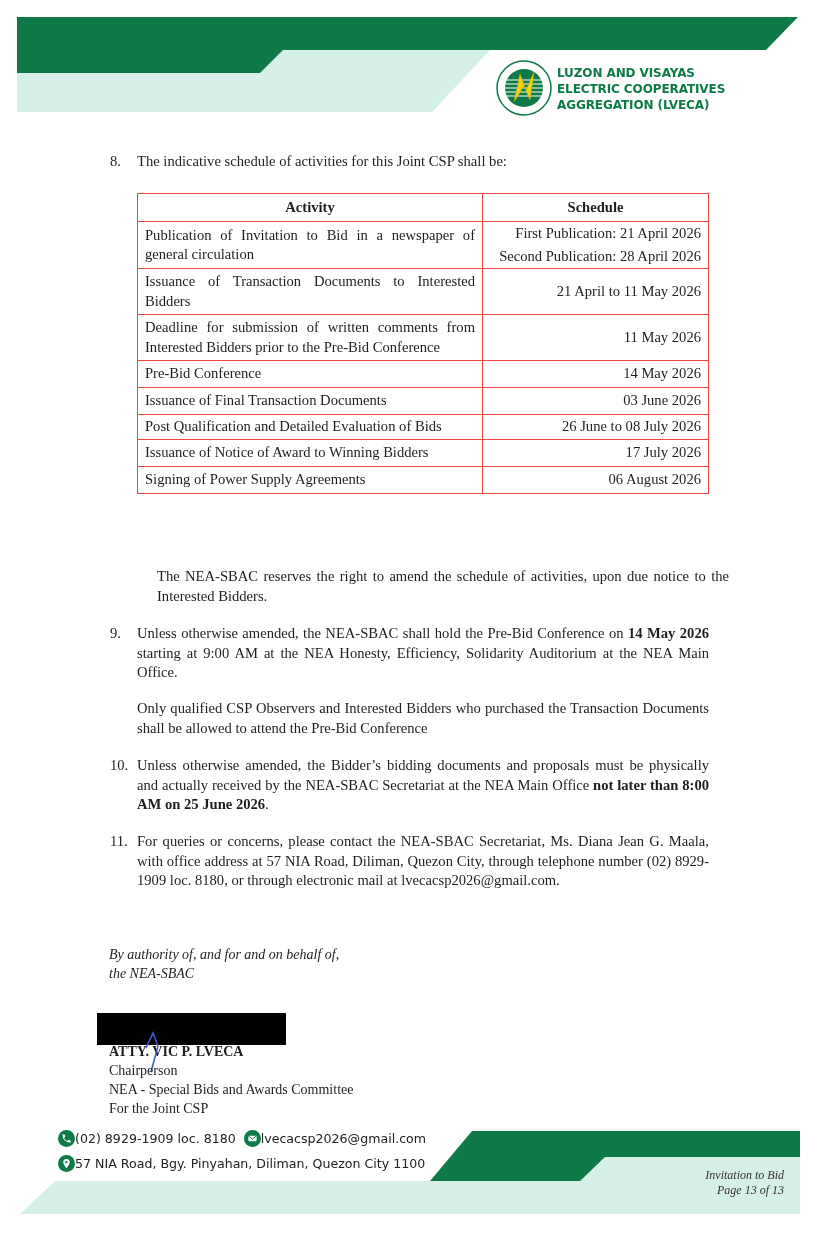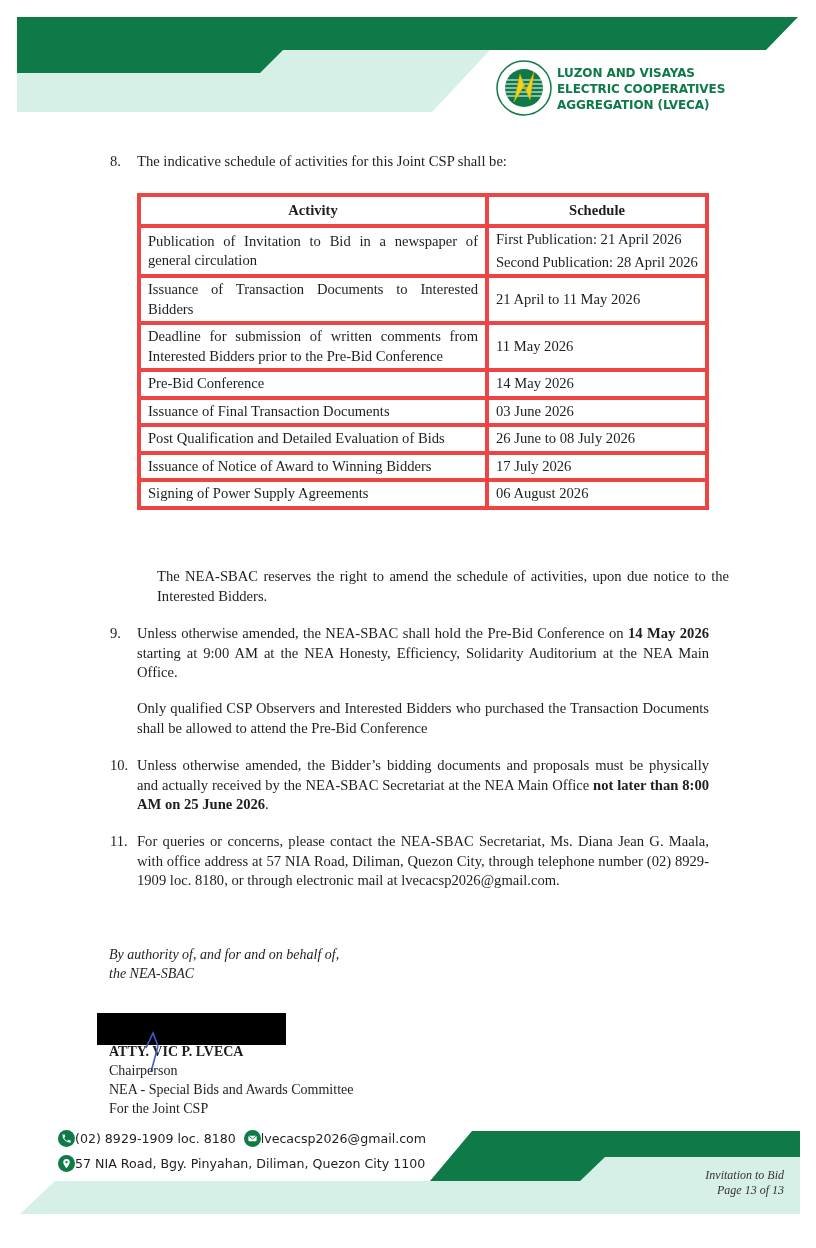--- a/index.html
+++ b/index.html
@@ -7,24 +7,24 @@
          font-family: "Liberation Serif", serif; color: #1e1e1e; }
   .abs { position: absolute; }
   svg.band { position: absolute; left: 0; top: 0; }
   .brand { position: absolute; left: 557px; top: 65px; font-family: "DejaVu Sans", sans-serif;
            font-weight: bold; font-size: 12px; line-height: 16px; color: #0d7a48; letter-spacing: -0.1px; }
   .logo { position: absolute; left: 496px; top: 60px; width: 56px; height: 56px; }
   .p { position: absolute; font-size: 14.6px; line-height: 19.5px; text-align: justify; }
   .num { position: absolute; font-size: 14.6px; line-height: 19.5px; }
   table.sched { position: absolute; left: 137px; top: 193px; width: 572px; border-collapse: collapse;
                 font-size: 14.6px; }
-  table.sched td, table.sched th { border: 4px solid #ef4444; padding: 2px 7px; line-height: 19.5px; vertical-align: middle; }
+  table.sched td, table.sched th { border: 1px solid #ef4444; padding: 2px 7px; line-height: 19.5px; vertical-align: middle; }
   table.sched th { font-weight: bold; text-align: center; height: 23px; }
   table.sched td.act { width: 330px; text-align: justify; }
-  table.sched td.sch { text-align: left; }
+  table.sched td.sch { text-align: right; }
   .sig { position: absolute; left: 109px; font-size: 14px; line-height: 19.5px; }
   .redact { position: absolute; left: 97px; top: 1013px; width: 189px; height: 32px; background: #000; }
   .contact { position: absolute; font-family: "DejaVu Sans", sans-serif; font-size: 12.6px; color: #222; display: flex; align-items: center; }
   .ic { width: 17px; height: 17px; border-radius: 50%; background: #0d7a48; display: inline-flex; align-items: center; justify-content: center; }
   .pageinfo { position: absolute; right: 32px; top: 1168px; text-align: right; font-style: italic; font-size: 12px; line-height: 15px; color: #333; }
 </style>
 </head>
 <body>
 
 <svg class="band" width="816" height="130">

